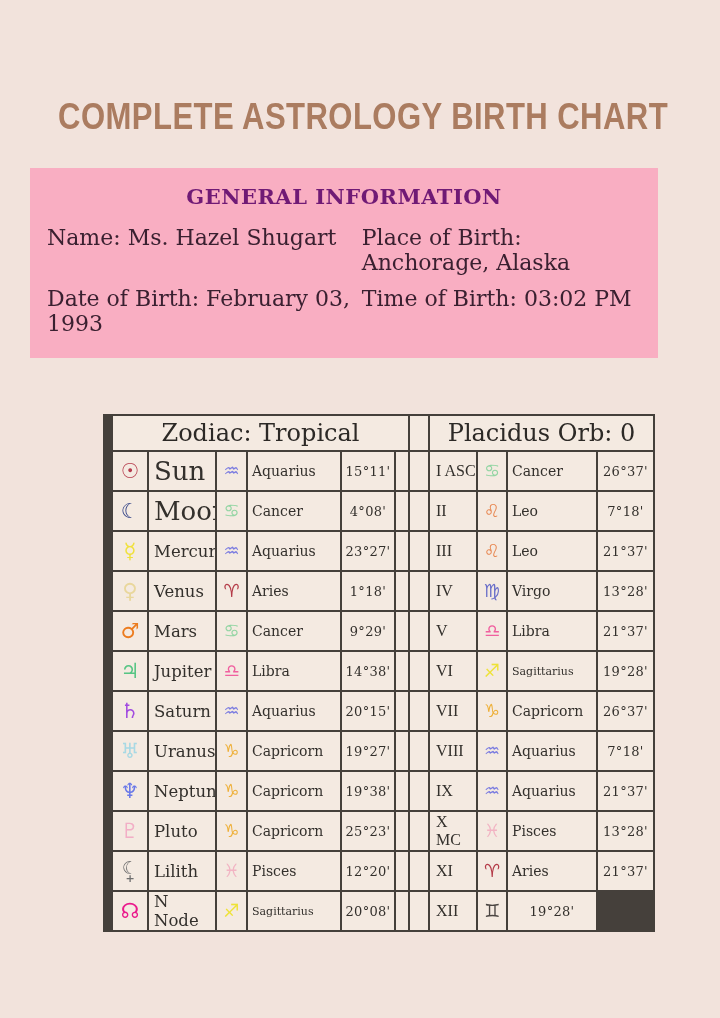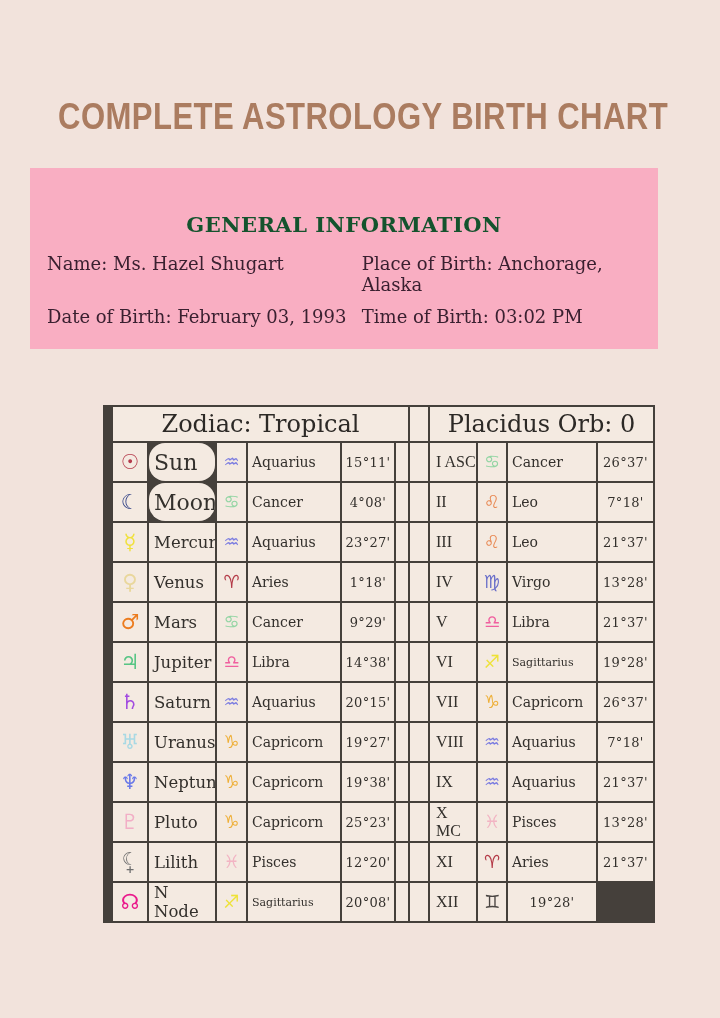--- a/index.html
+++ b/index.html
@@ -27,30 +27,29 @@
     margin-top:30px;
     width:628px;
     background:#f9aec2;
     padding:16px 0 22px 0;
   }
   .info-heading{
     text-align:center;
     font-size:21px;
     font-weight:700;
     letter-spacing:0.5px;
-    color:#14532d;
-    margin-top:28px;
+    color:#701a75;
   }
   .info-grid{
     display:grid;
     grid-template-columns:53% 47%;
     row-gap:11px;
     margin-top:16px;
     padding:0 17px;
-    font-size:18px;
+    font-size:22px;
     color:#3a2030;
   }
   .chart-grid{
     margin:56px 0 0 103px;
     display:grid;
     grid-template-columns:34px 66px 29px 92px 52px 12px 18px 46px 28px 88px 55px;
     grid-template-rows:34px;
     grid-auto-rows:38px;
     gap:2px;
     background:#45403b;
@@ -63,21 +62,21 @@
     display:flex;
     align-items:center;
     overflow:hidden;
   }
   .hdr{ justify-content:center; font-size:24px; color:#2c2926; }
   .hdr-left{ grid-column:1 / span 6; }
   .hdr-spacer{ grid-column:7; }
   .hdr-right{ grid-column:8 / span 4;text-align:right; }
   .picon{ justify-content:center; font-size:21px; font-family:"DejaVu Sans", sans-serif; line-height:1; }
   .pname{ padding-left:5px; font-size:16.5px; }
-  .pname.lg{ font-size:22px;border-radius:16px; }
+  .pname.lg{ font-size:26px; }
   .sicon{ justify-content:center; font-size:18px; font-family:"DejaVu Sans", sans-serif; line-height:1; }
   .sname{ padding-left:4px; font-size:14px; }
   .sname.sm{ font-size:11px; }
   .deg{ justify-content:center; font-size:13px; letter-spacing:0.3px; }
   .house{ padding-left:6px; font-size:16px;font-family:Liberation Serif, serif; }
   .lilith-glyph{ display:inline-flex; flex-direction:column; align-items:center; }
   .lilith-glyph .crescent{ font-size:18px; line-height:0.85; }
   .lilith-glyph .cross{ font-size:11px; line-height:0.55; font-weight:700; }
 </style>
 </head>

